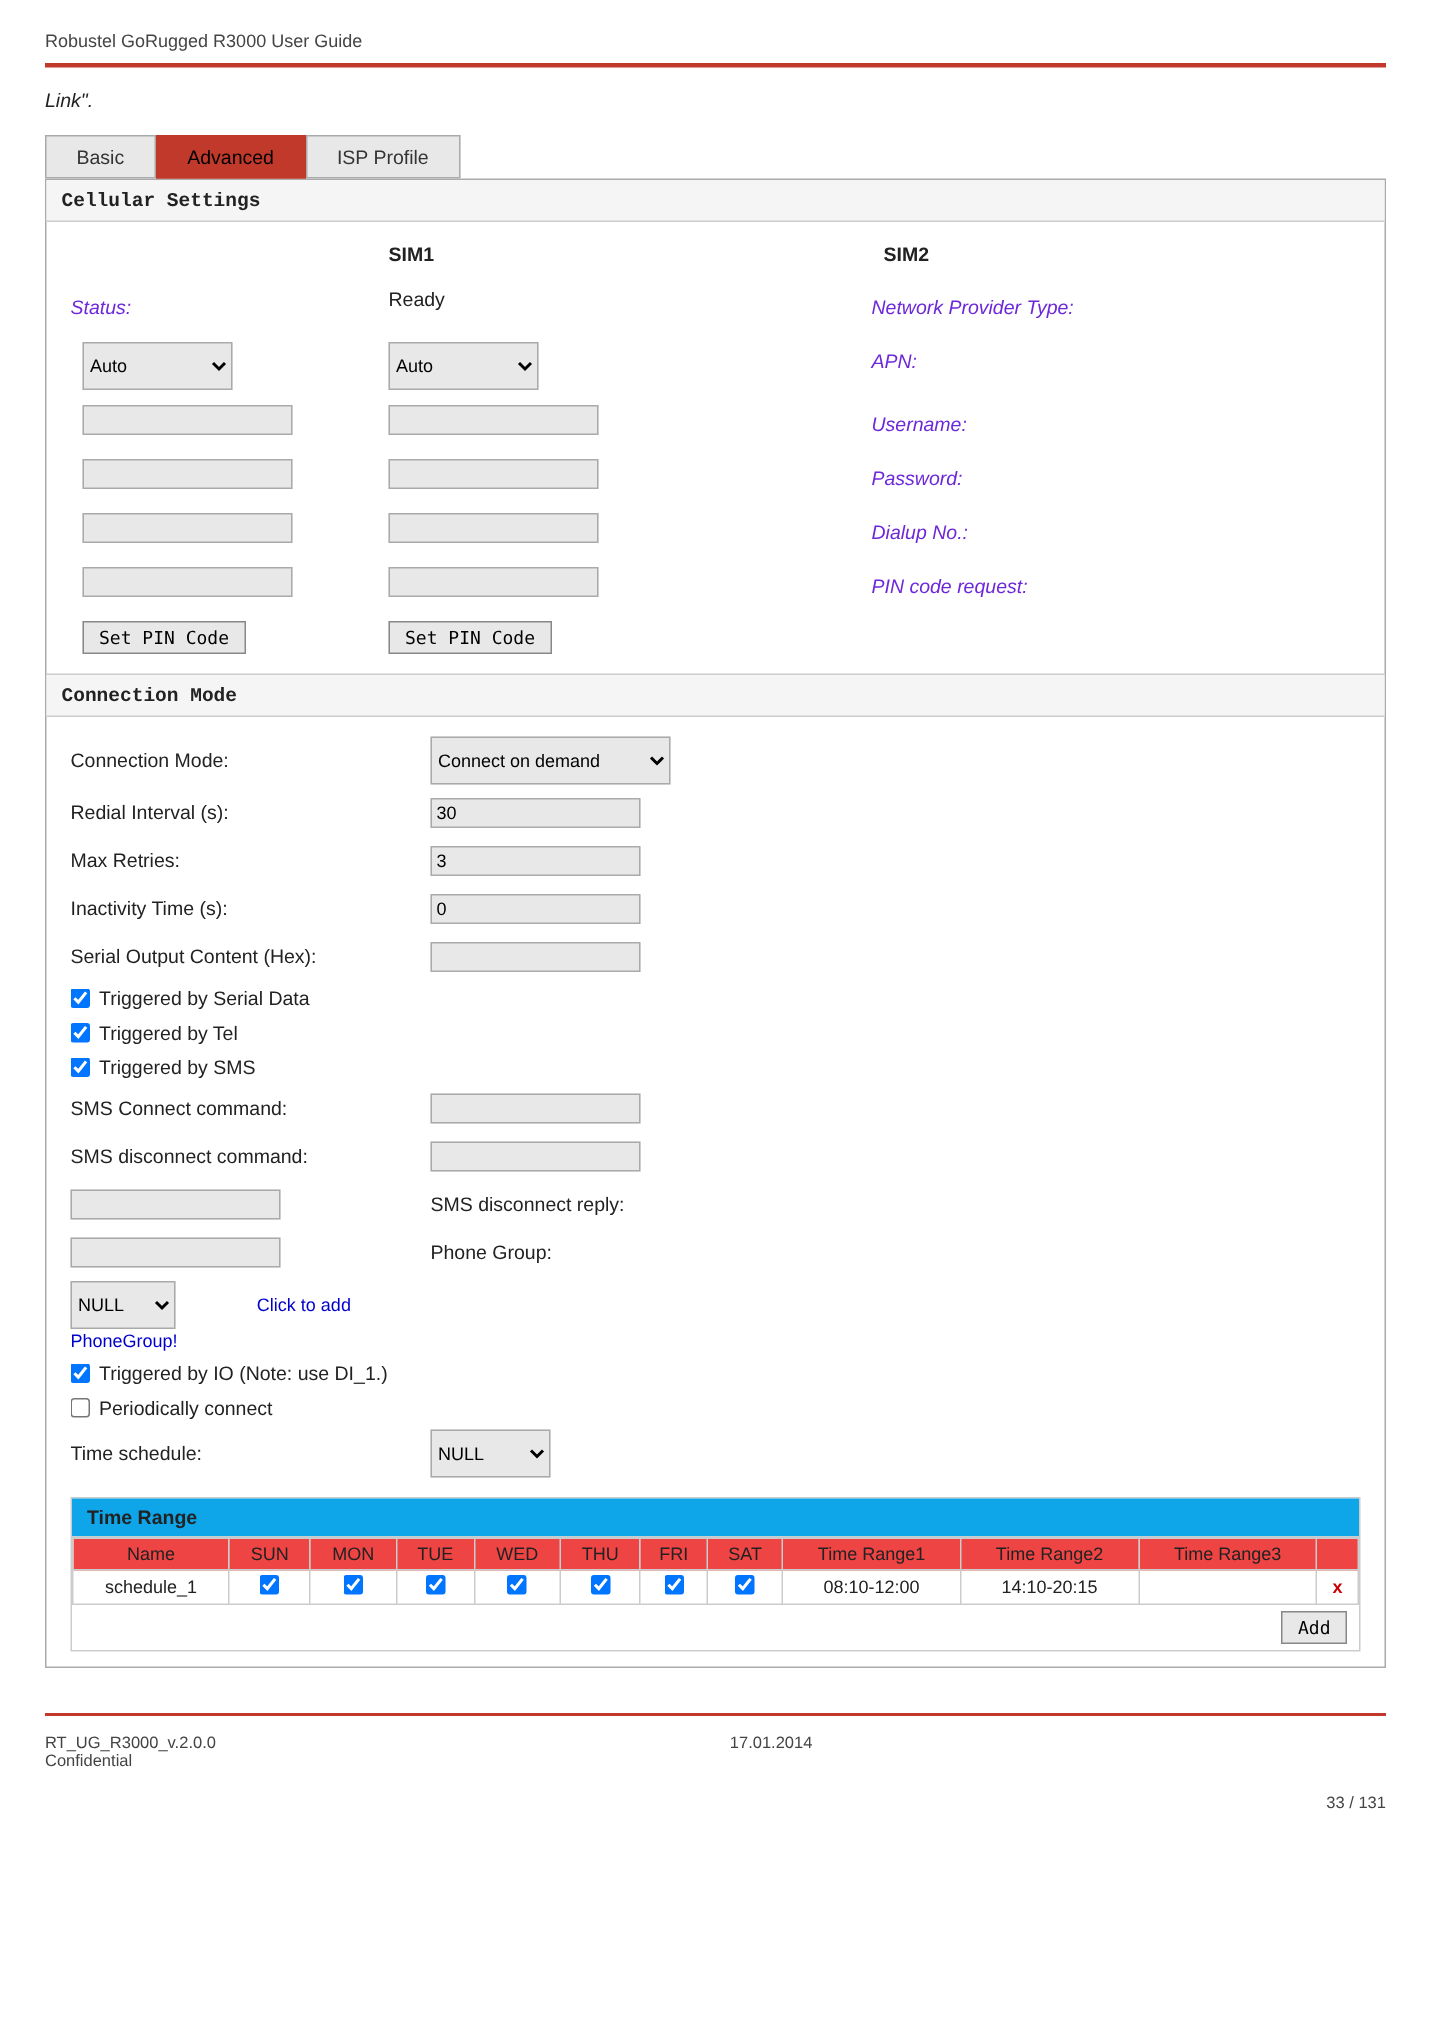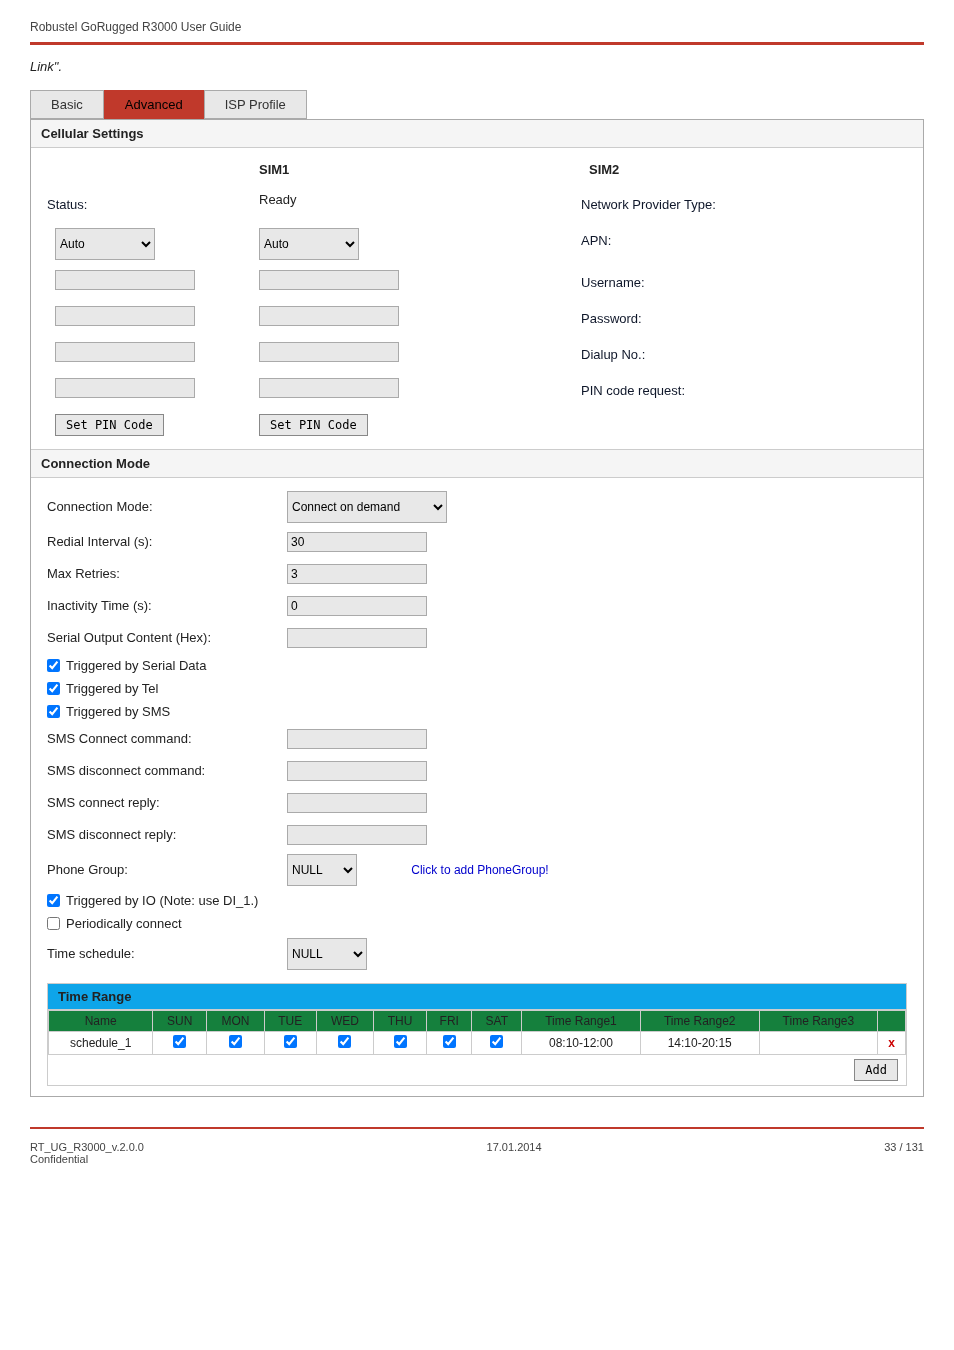--- a/index.html
+++ b/index.html
@@ -48,39 +48,41 @@
       border: 1px solid #aaa;
       padding: 0;
     }
     
     .section-header {
       font-weight: bold;
       font-size: 13px;
       padding: 6px 10px;
       border-bottom: 1px solid #ccc;
       background: #f5f5f5;
+      font-family: Liberation Mono, monospace;
     }
     .section-body {
       padding: 10px 16px;
     }
     
     .cellular-grid {
       display: grid;
       grid-template-columns: 200px 1fr 1fr;
       gap: 4px;
     }
     .col-sim-header {
       font-weight: bold;
       padding: 4px 8px 8px 8px;
       font-size: 13px;
     }
     .cell-label {
       padding: 4px 8px 4px 0;
       line-height: 24px;
-      color: #0f172a;
+      color: #6d28d9;
+      font-style: italic;
     }
     .cell-value {
       padding: 3px 8px;
     }
     
     .input-text {
       width: 140px;
       height: 20px;
       border: 1px solid #aaa;
       background: #e8e8e8;
@@ -135,21 +137,21 @@
       border-bottom: 1px solid #ccc;
     }
     .time-range-table {
       width: 100%;
       border-collapse: collapse;
       font-size: 12px;
     }
     .time-range-table th {
       border: 1px solid #ccc;
       padding: 3px 6px;
-      background: #15803d;
+      background: #ef4444;
       font-weight: normal;
       text-align: center;
     }
     .time-range-table td {
       border: 1px solid #ccc;
       padding: 3px 6px;
       text-align: center;
     }
     .link-blue {
       color: #0000cc;
@@ -168,21 +170,21 @@
       margin-top: 30px;
       border-top: 2px solid #c0392b;
       padding-top: 12px;
       display: flex;
       justify-content: space-between;
       font-size: 11px;
       color: #444;
     }
     .footer-left { }
     .footer-center { text-align: center; }
-    .footer-right { text-align: left; }
+    .footer-right { text-align: left; margin-top: 40px; }
     .section-divider {
       border-top: 1px solid #ccc;
       margin: 0;
     }
     .add-btn-row {
       display: flex;
       justify-content: flex-end;
       padding: 4px 8px;
     }
   </style>
@@ -322,21 +324,20 @@
       <div class="conn-label">SMS Connect command:</div>
       <div class="conn-value">
         <input type="text" class="input-text" value="" style="">
       </div>
 
       <div class="conn-label">SMS disconnect command:</div>
       <div class="conn-value">
         <input type="text" class="input-text" value="" style="">
       </div>
 
-      <div class="conn-label">SMS connect reply:</div>
       <div class="conn-value">
         <input type="text" class="input-text" value="" style="">
       </div>
 
       <div class="conn-label">SMS disconnect reply:</div>
       <div class="conn-value">
         <input type="text" class="input-text" value="" style="">
       </div>
 
       <div class="conn-label">Phone Group:</div>

